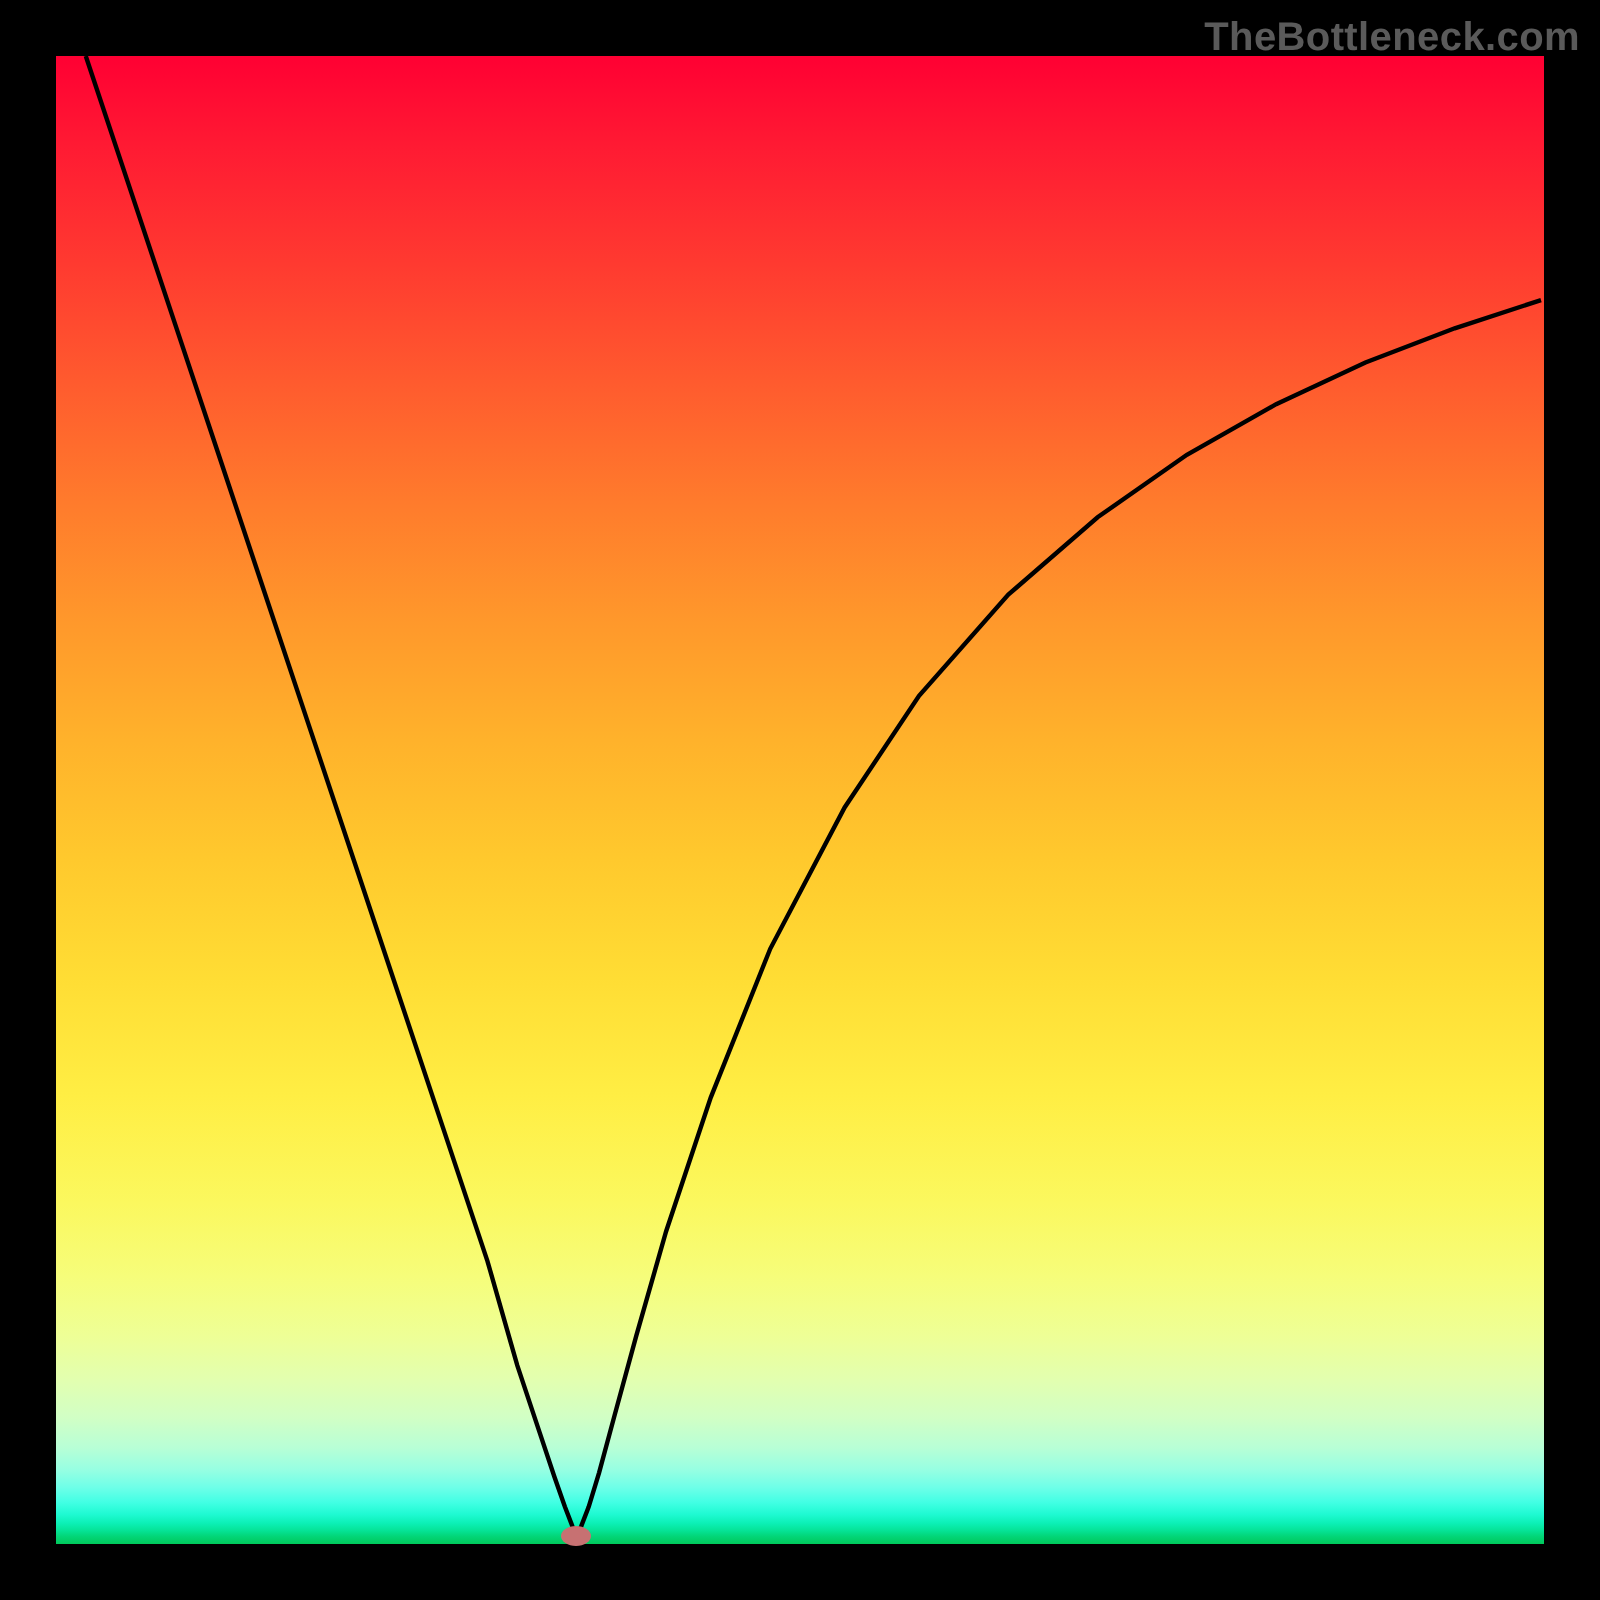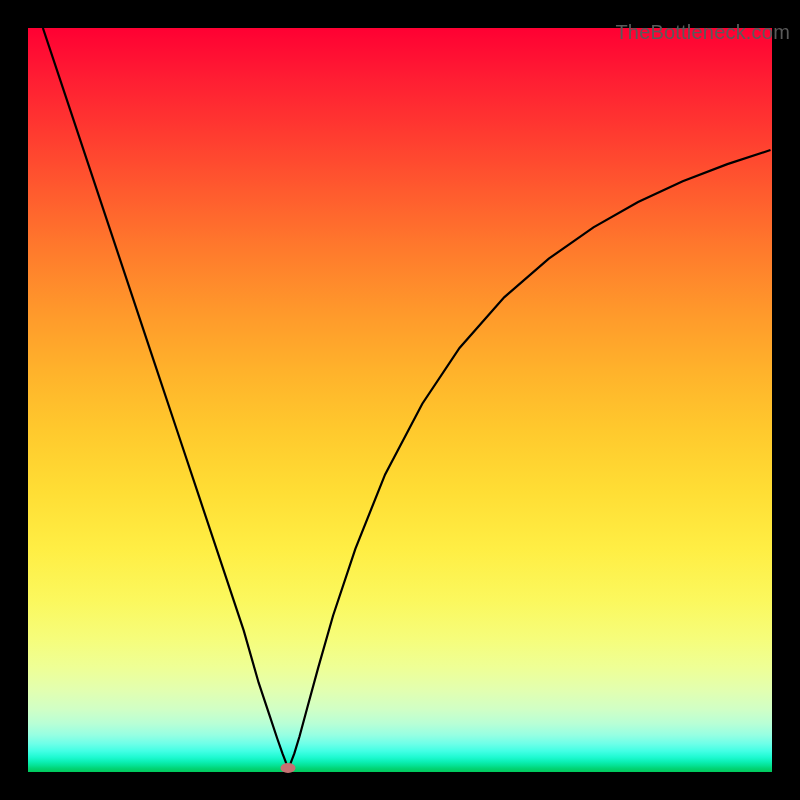--- a/index.html
+++ b/index.html
@@ -6,25 +6,25 @@
   body {
     width: 800px;
     height: 800px;
     background: #000;
     position: relative;
     overflow: hidden;
     font-family: Arial, sans-serif;
   }
   .watermark {
     position: absolute;
-    top: 21px;
+    top: 8px;
     right: 10px;
     color: #5a5a5a;
     font-size: 20px;
-    font-weight: normal;
+    font-weight: bold;
     z-index: 10;
     letter-spacing: 0.2px;
   }
   .plot {
     position: absolute;
     left: 28px;
     top: 28px;
     width: 744px;
     height: 744px;
     background: linear-gradient(to bottom,

